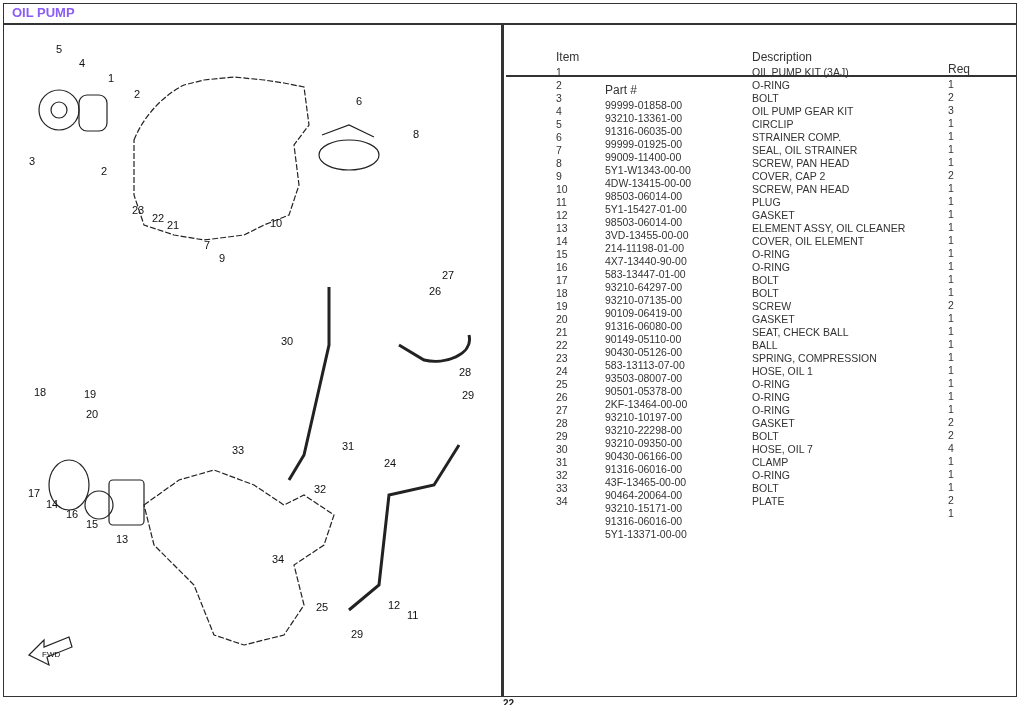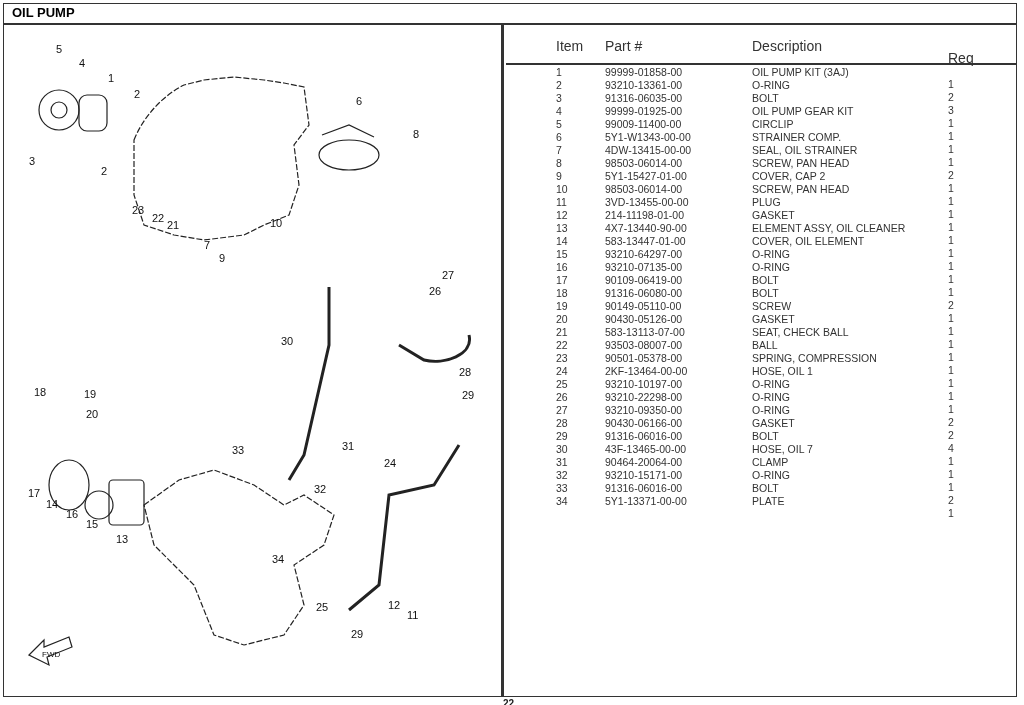--- a/index.html
+++ b/index.html
@@ -1,25 +1,25 @@
 <!DOCTYPE html>
 <html><head>
 <meta charset="utf-8">
 <style>
   html, body { margin:0; padding:0; background:#fff; }
   body { width:1024px; height:705px; position:relative; overflow:hidden; font-family:"Liberation Sans", sans-serif; color:#222; }
   .frame { position:absolute; left:3px; top:3px; width:1014px; height:694px; border:1.5px solid #333; box-sizing:border-box; }
   .title-bar { position:absolute; left:0; top:0; right:0; height:19px; border-bottom:2px solid #333; }
-  .title { position:absolute; left:8px; top:1px; font-weight:bold; font-size:13px; color:#000000; }
+  .title { position:absolute; left:8px; top:1px; font-weight:bold; font-size:13px; color:#8b5cf6; }
   .diagram { position:absolute; left:0; top:21px; width:497px; bottom:0; }
   .divider { position:absolute; left:497px; top:21px; bottom:0; width:0; border-left:3px solid #333; }
   .table-area { position:absolute; left:502px; top:21px; right:0; bottom:0; }
-  .thead { position:absolute; left:0; right:0; top:0; height:38px; border-bottom:2px solid #333; font-size:14px; color:#333; }
+  .thead { position:absolute; left:0; right:0; top:12px; height:38px; border-bottom:2px solid #333; font-size:12px; color:#333; }
   .thead span { position:absolute; top:13px; }
-  .c-item { left:50px; } .c-part { left:99px; } .c-desc { left:246px; } .c-req { left:442px;margin-top:12px; }
+  .c-item { left:50px; } .c-part { left:99px;margin-top:33px; } .c-desc { left:246px; } .c-req { left:442px;margin-top:12px; }
   .rows { position:absolute; left:0; right:0; top:41px; font-size:10.5px; color:#333; }
   .row { position:relative; height:13px; line-height:13px; }
   .row span { position:absolute; top:0; white-space:nowrap; }
   .row .c-req { left:442px; }
   .page-num { position:absolute; left:503px; top:698px; font-size:10px; font-weight:bold; }
   svg text { font-family:"Liberation Sans", sans-serif; font-size:11px; fill:#111; }
 </style>
 </head>
 <body>
 

